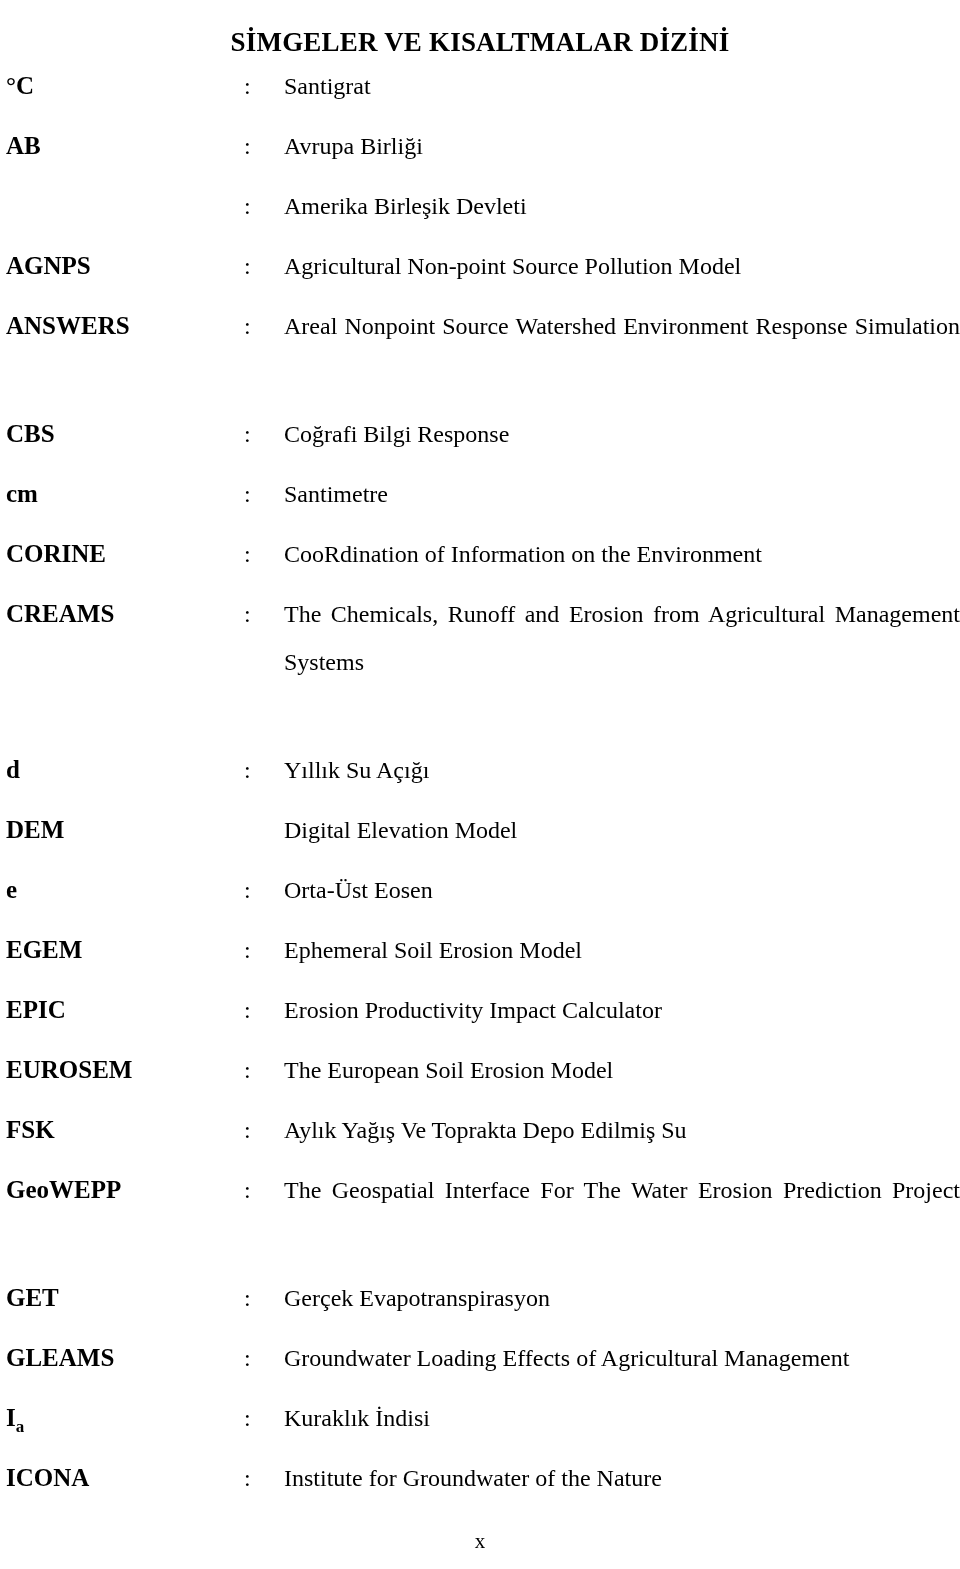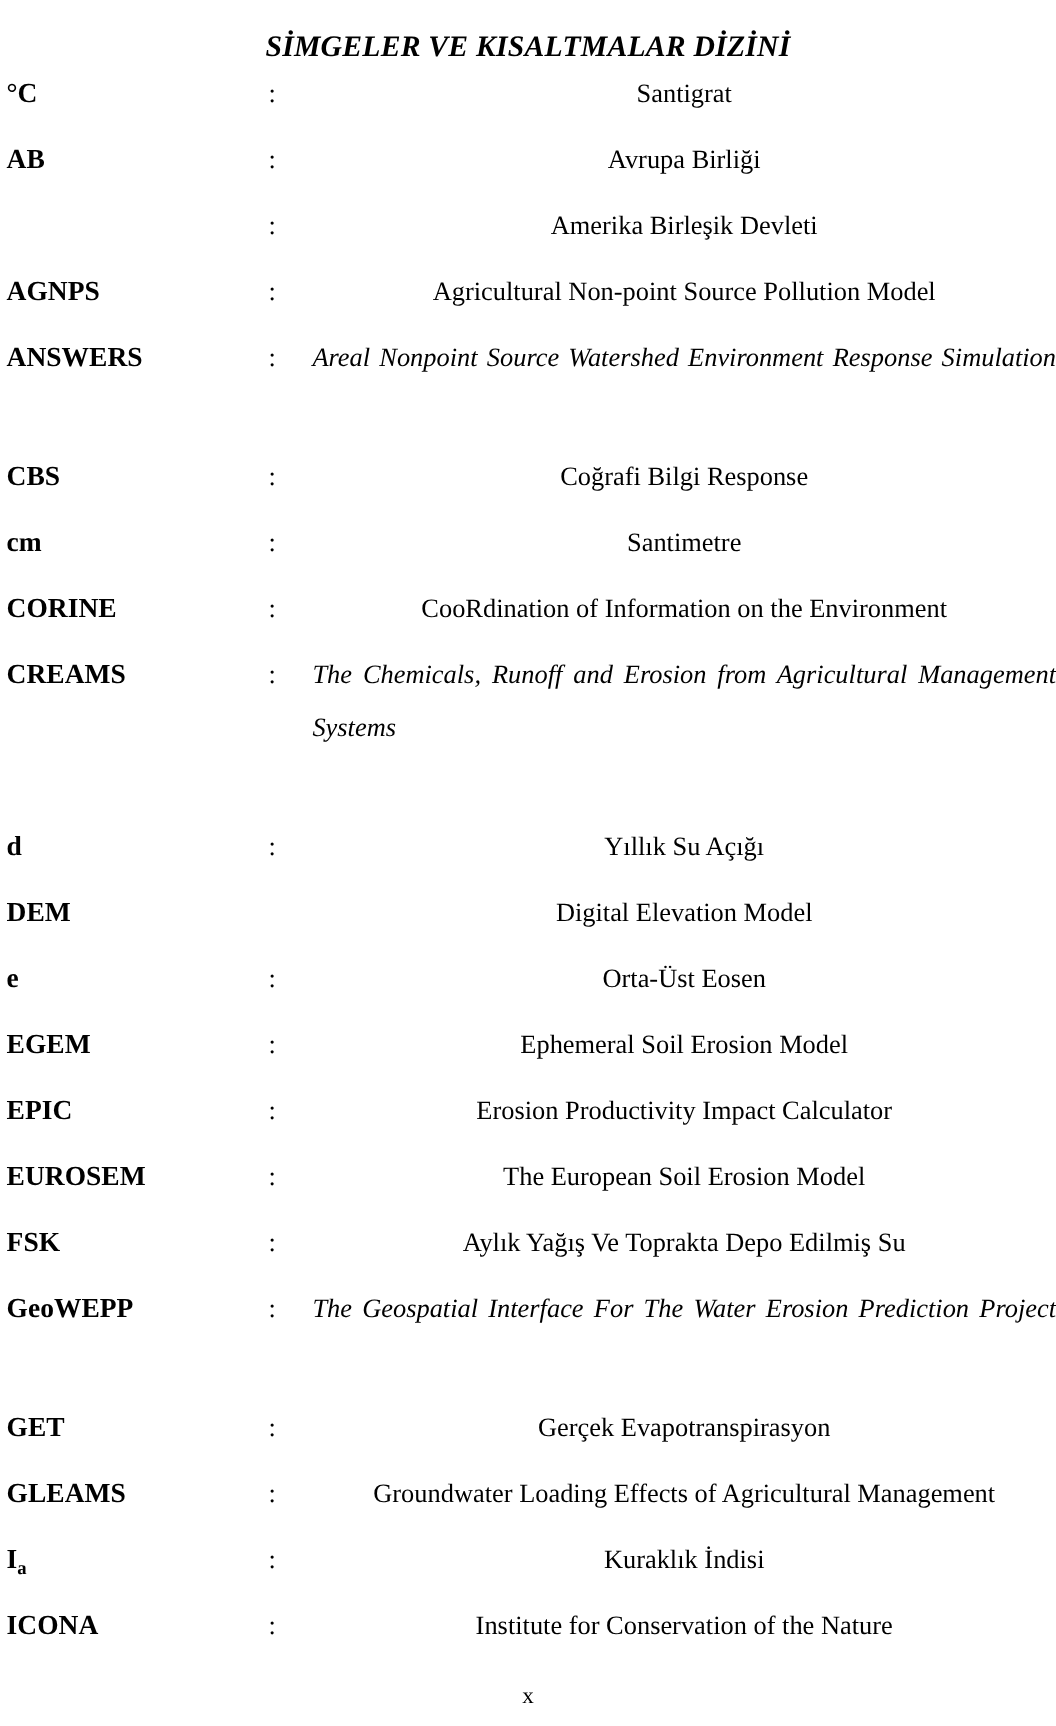--- a/index.html
+++ b/index.html
@@ -28,21 +28,20 @@
   .doc-title {
     position: absolute;
     top: 8px;
     left: 0;
     width: 960px;
     text-align: center;
     font-size: 27px;
     font-weight: bold;
     letter-spacing: 0.2px;
     line-height: 32px;
-    font-style: italic;
   }
 
   
   .abbr-list {
     position: absolute;
     top: 62px;
     left: 0;
     width: 960px;
   }
 
@@ -86,30 +85,29 @@
     font-size: 24px;
     line-height: 48px;
     text-align: justify;
     text-justify: inter-word;
     word-spacing: 0px;
   }
 
   
   .abbr-def.two-line {
     text-align: justify;
-    font-style: italic;
   }
   .abbr-def.two-line::after {
     content: "";
     display: inline-block;
     width: 100%;
   }
 
   .abbr-def.nowrap-line {
-    text-align: center;
+    text-align: left;
   }
 
   
   .page-number {
     position: absolute;
     left: 0;
     top: 1528px;
     width: 960px;
     text-align: center;
     font-size: 21px;
@@ -219,19 +217,19 @@
         <div class="abbr-def nowrap-line">Groundwater Loading Effects of Agricultural Management</div>
       </div>
       <div class="abbr-row">
         <div class="abbr-term">I<span class="sub">a</span></div>
         <div class="abbr-colon">:</div>
         <div class="abbr-def nowrap-line">Kuraklık İndisi</div>
       </div>
       <div class="abbr-row">
         <div class="abbr-term">ICONA</div>
         <div class="abbr-colon">:</div>
-        <div class="abbr-def nowrap-line">Institute for Conservation of the Nature</div>
+        <div class="abbr-def nowrap-line">Institute for Groundwater of the Nature</div>
       </div>
     </div>
 
   <div class="page-number">x</div>
 
 </div>
 
 </body></html>

